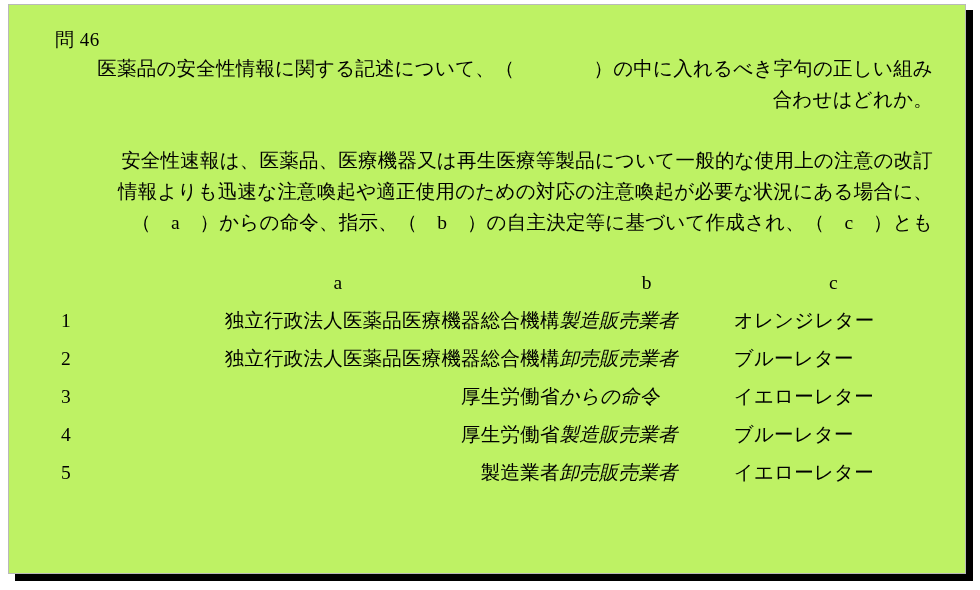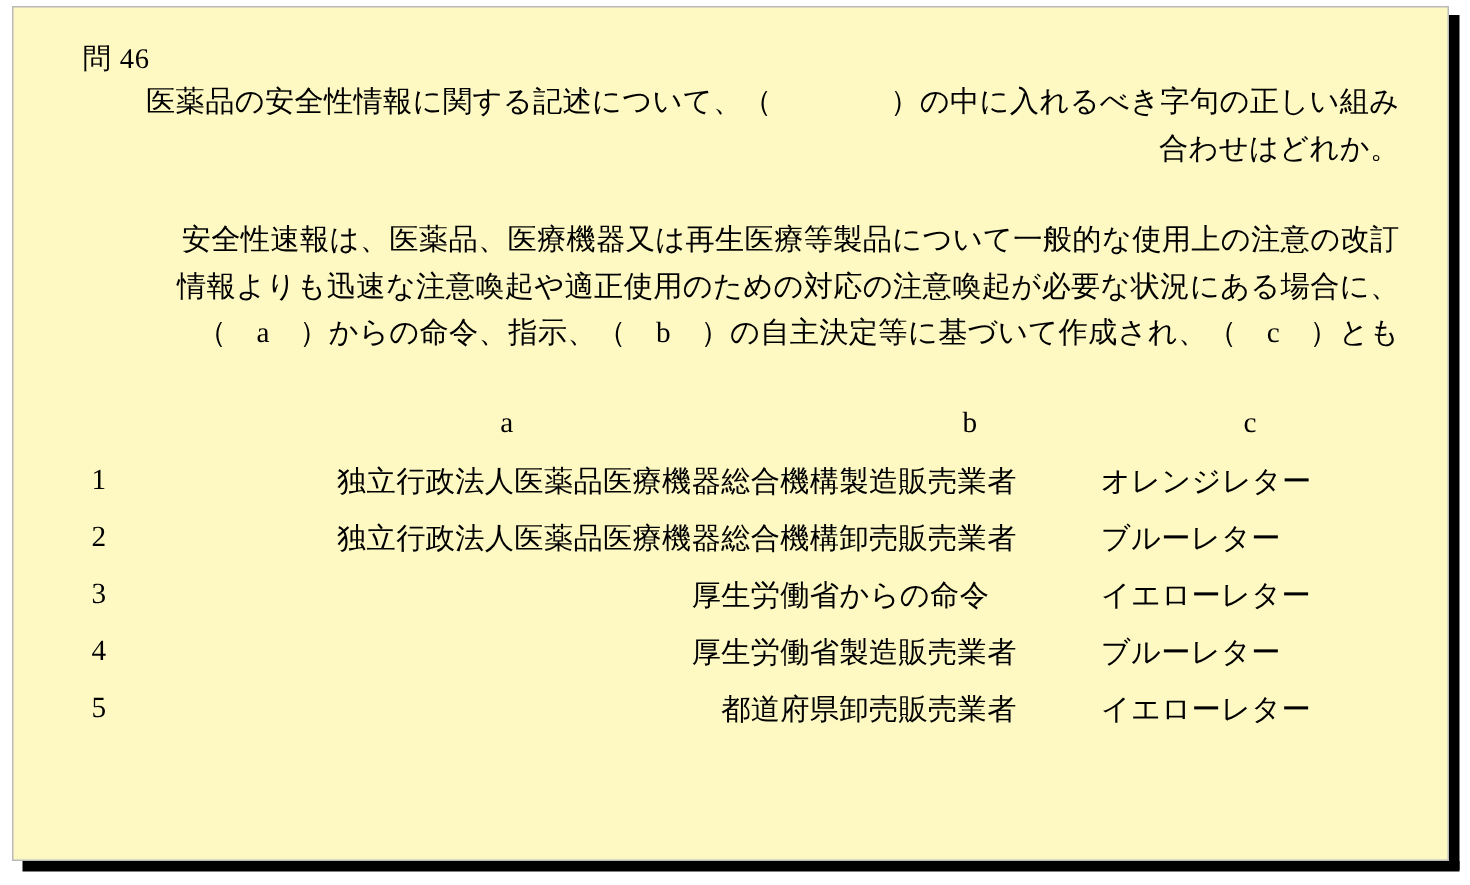--- a/index.html
+++ b/index.html
@@ -22,21 +22,21 @@
   }
   
   .frame {
     position: absolute;
     left: 8px;
     top: 4px;
     width: 958px;
     height: 570px;
     border: 1px solid #b9b9b9;
     box-sizing: border-box;
-    background: #fef9c3;
+    background: #bef264;
   }
   .shadow-right {
     position: absolute;
     left: 966px;
     top: 10px;
     width: 7px;
     height: 570px;
     background: #000000;
   }
   .shadow-bottom {
@@ -98,20 +98,21 @@
     padding-left: 6px !important;
   }
   .col-a {
     width: 390px;
     text-align: right;
     padding-left: 54px !important;
   }
   .col-b {
     width: 175px;
     text-align: left;
+    font-style: italic;
   }
   .col-c {
     width: 200px;
     text-align: left;
   }
   .hdr-a { width: 390px; }
   .hdr-b { width: 175px; }
   .hdr-c { width: 200px; }
 </style>
 </head>
@@ -166,21 +167,21 @@
             <td class="col-c">イエローレター</td>
           </tr>
           <tr>
             <td class="col-num">4</td>
             <td class="col-a">厚生労働省</td>
             <td class="col-b">製造販売業者</td>
             <td class="col-c">ブルーレター</td>
           </tr>
           <tr>
             <td class="col-num">5</td>
-            <td class="col-a">都道府県</td>
+            <td class="col-a">製造業者</td>
             <td class="col-b">卸売販売業者</td>
             <td class="col-c">イエローレター</td>
           </tr>
         </tbody>
       </table>
 
     </div>
   </div>
 </div>
 

